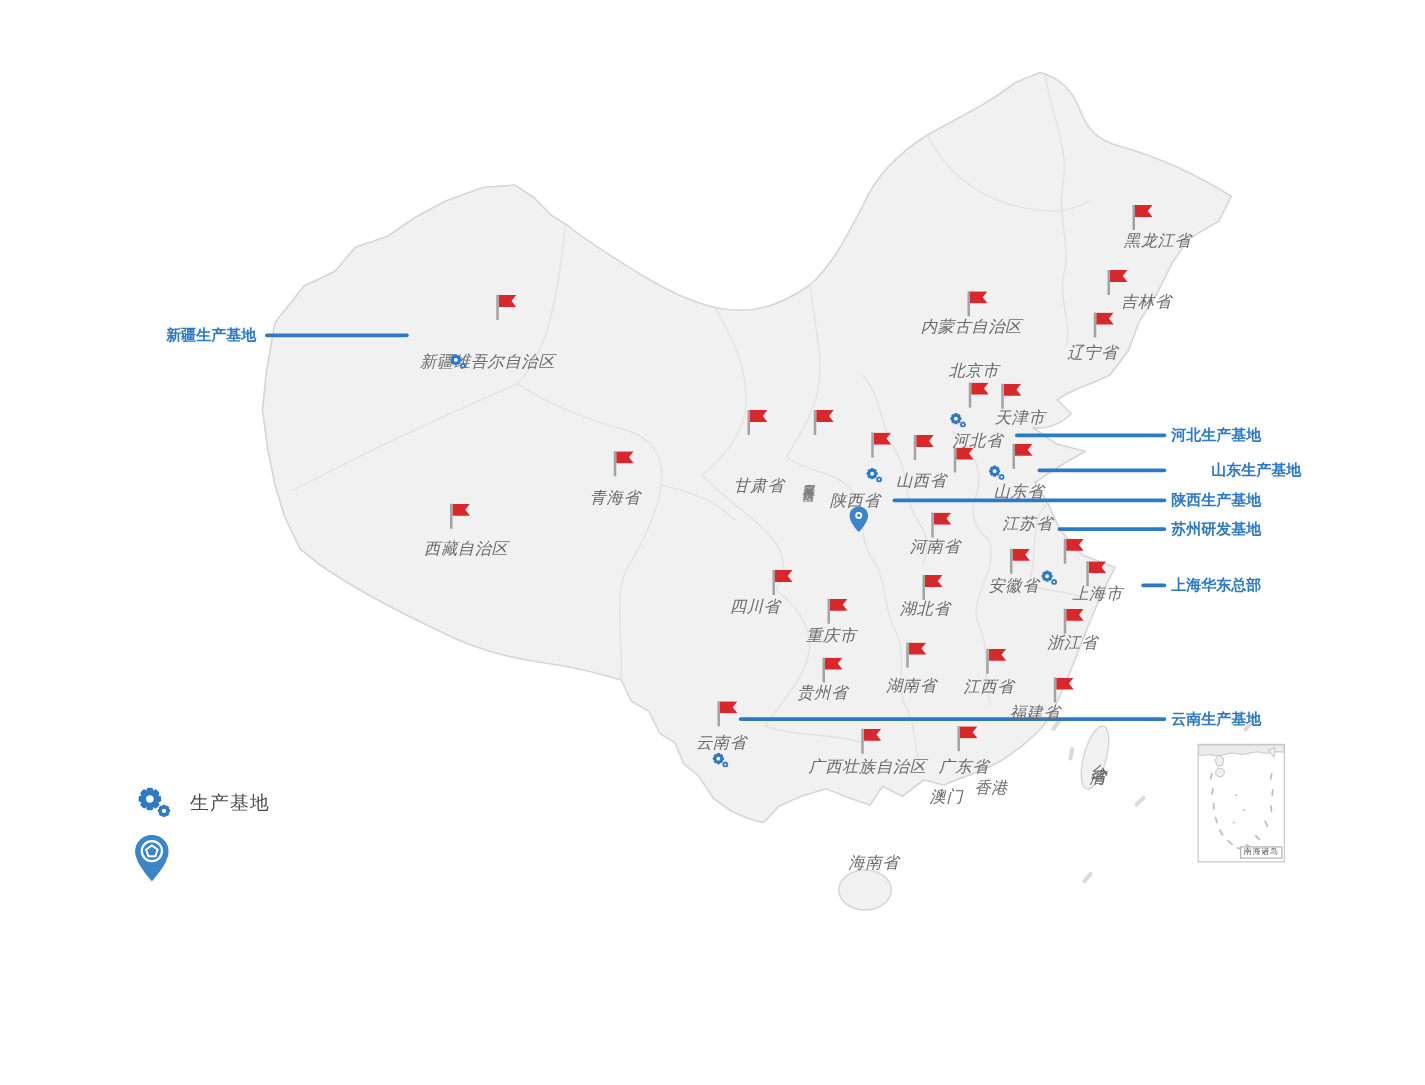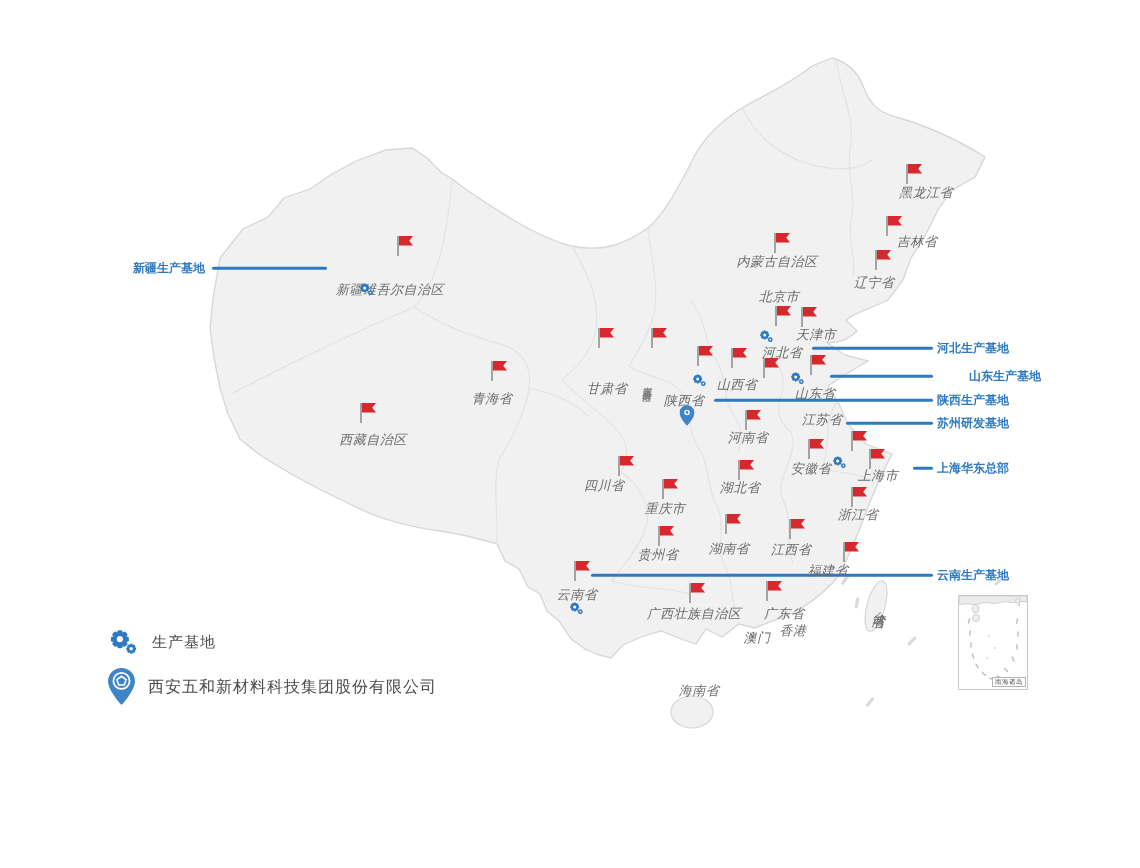--- a/index.html
+++ b/index.html
@@ -290,21 +290,21 @@
               <rect x="-1.02" y="-3.4" width="2.04" height="6.8" rx="0.612" transform="rotate(90)"></rect>
               <rect x="-1.02" y="-3.4" width="2.04" height="6.8" rx="0.612" transform="rotate(135)"></rect>
               <circle r="2.5"></circle>
             </g>
       <circle cx="16" cy="13.6" r="1.15" fill="#fff"></circle>
     </g>
         </svg></div>
       <div class="flag" style="left: 689px; top: 583px;"></div>
       <div class="prov-label" style="left: 694px; top: 613px;">广西壮族自治区</div>
       <div class="flag" style="left: 766px; top: 581px;"></div>
-      <div class="prov-label" style="left: 771px; top: 613px; margin-left: 13px;">广东省</div>
+      <div class="prov-label" style="left: 771px; top: 613px;">广东省</div>
       <div class="prov-label" style="left: 793px; top: 630px;">香港</div>
       <div class="prov-label" style="left: 757px; top: 637px;">澳门</div>
       <div class="prov-label" style="left: 699px; top: 690px;">海南省</div>
       <div class="prov-label vertical" style="left: 878px; top: 604px;">台湾省</div>
       <div class="pin" style="left: 687px; top: 426px;"><svg width="15" height="21" viewBox="0 0 24 33">
     <path d="M12 0C18.6 0 24 5.2 24 11.6 24 20.4 12 33 12 33 12 33 0 20.4 0 11.6 0 5.2 5.4 0 12 0Z" fill="#3d85c6"></path>
           <circle cx="12" cy="11.5" r="4.4" fill="#fff"></circle>
           <circle cx="12" cy="11.5" r="2.1" fill="#3d85c6"></circle>
         </svg></div>
       <div class="callout-label" style="top: 268px; right: 935px;">新疆生产基地</div>
@@ -338,21 +338,20 @@
     </g>
         </svg></span>
     <span class="legend-label">生产基地</span>
   </div>
   <div class="legend-item" style="left:108px;top:668px;gap:12px;">
     <span class="icon-box" style="width:28px;height:38px;"><svg width="27" height="37" viewBox="0 0 24 33">
     <path d="M12 0C18.6 0 24 5.2 24 11.6 24 20.4 12 33 12 33 12 33 0 20.4 0 11.6 0 5.2 5.4 0 12 0Z" fill="#3d85c6"></path>
           <circle cx="12" cy="11.5" r="7.2" fill="none" stroke="#fff" stroke-width="1.6"></circle>
        <polygon points="12,7.4 16.1,10.4 14.5,15.2 9.5,15.2 7.9,10.4" fill="none" stroke="#fff" stroke-width="1.4"></polygon>
         </svg></span>
-    <span class="legend-label company">西安五和新材料科技集团股份有限公司</span>
   </div>
 
   <div class="inset">
     <svg width="68" height="93" viewBox="0 0 68 93">
       <path d="M0 0 L68 0 L68 6 C62 4 56 8 50 6 C44 4 38 9 31 7 C24 5 18 10 11 8 C7 7 3 9 0 8 Z" fill="#ececec" stroke="#c6c6c6" stroke-width="0.8"></path>
       <path d="M16 8 l4 3 l-1 5 l-4 1 l-2 -5 z" fill="#f0f0f0" stroke="#c0c0c0" stroke-width="0.8"></path>
       <circle cx="17" cy="22" r="3.5" fill="#f0f0f0" stroke="#c0c0c0" stroke-width="0.8"></circle>
       <polygon points="56,4 61,2 60,10" fill="#f4f4f4" stroke="#c0c0c0" stroke-width="0.8"></polygon>
       <g fill="#b9bfc6">
         <rect x="-0.7" y="-2.8" width="1.4" height="5.6" rx="0.7" transform="translate(10 25) rotate(15)"></rect>

